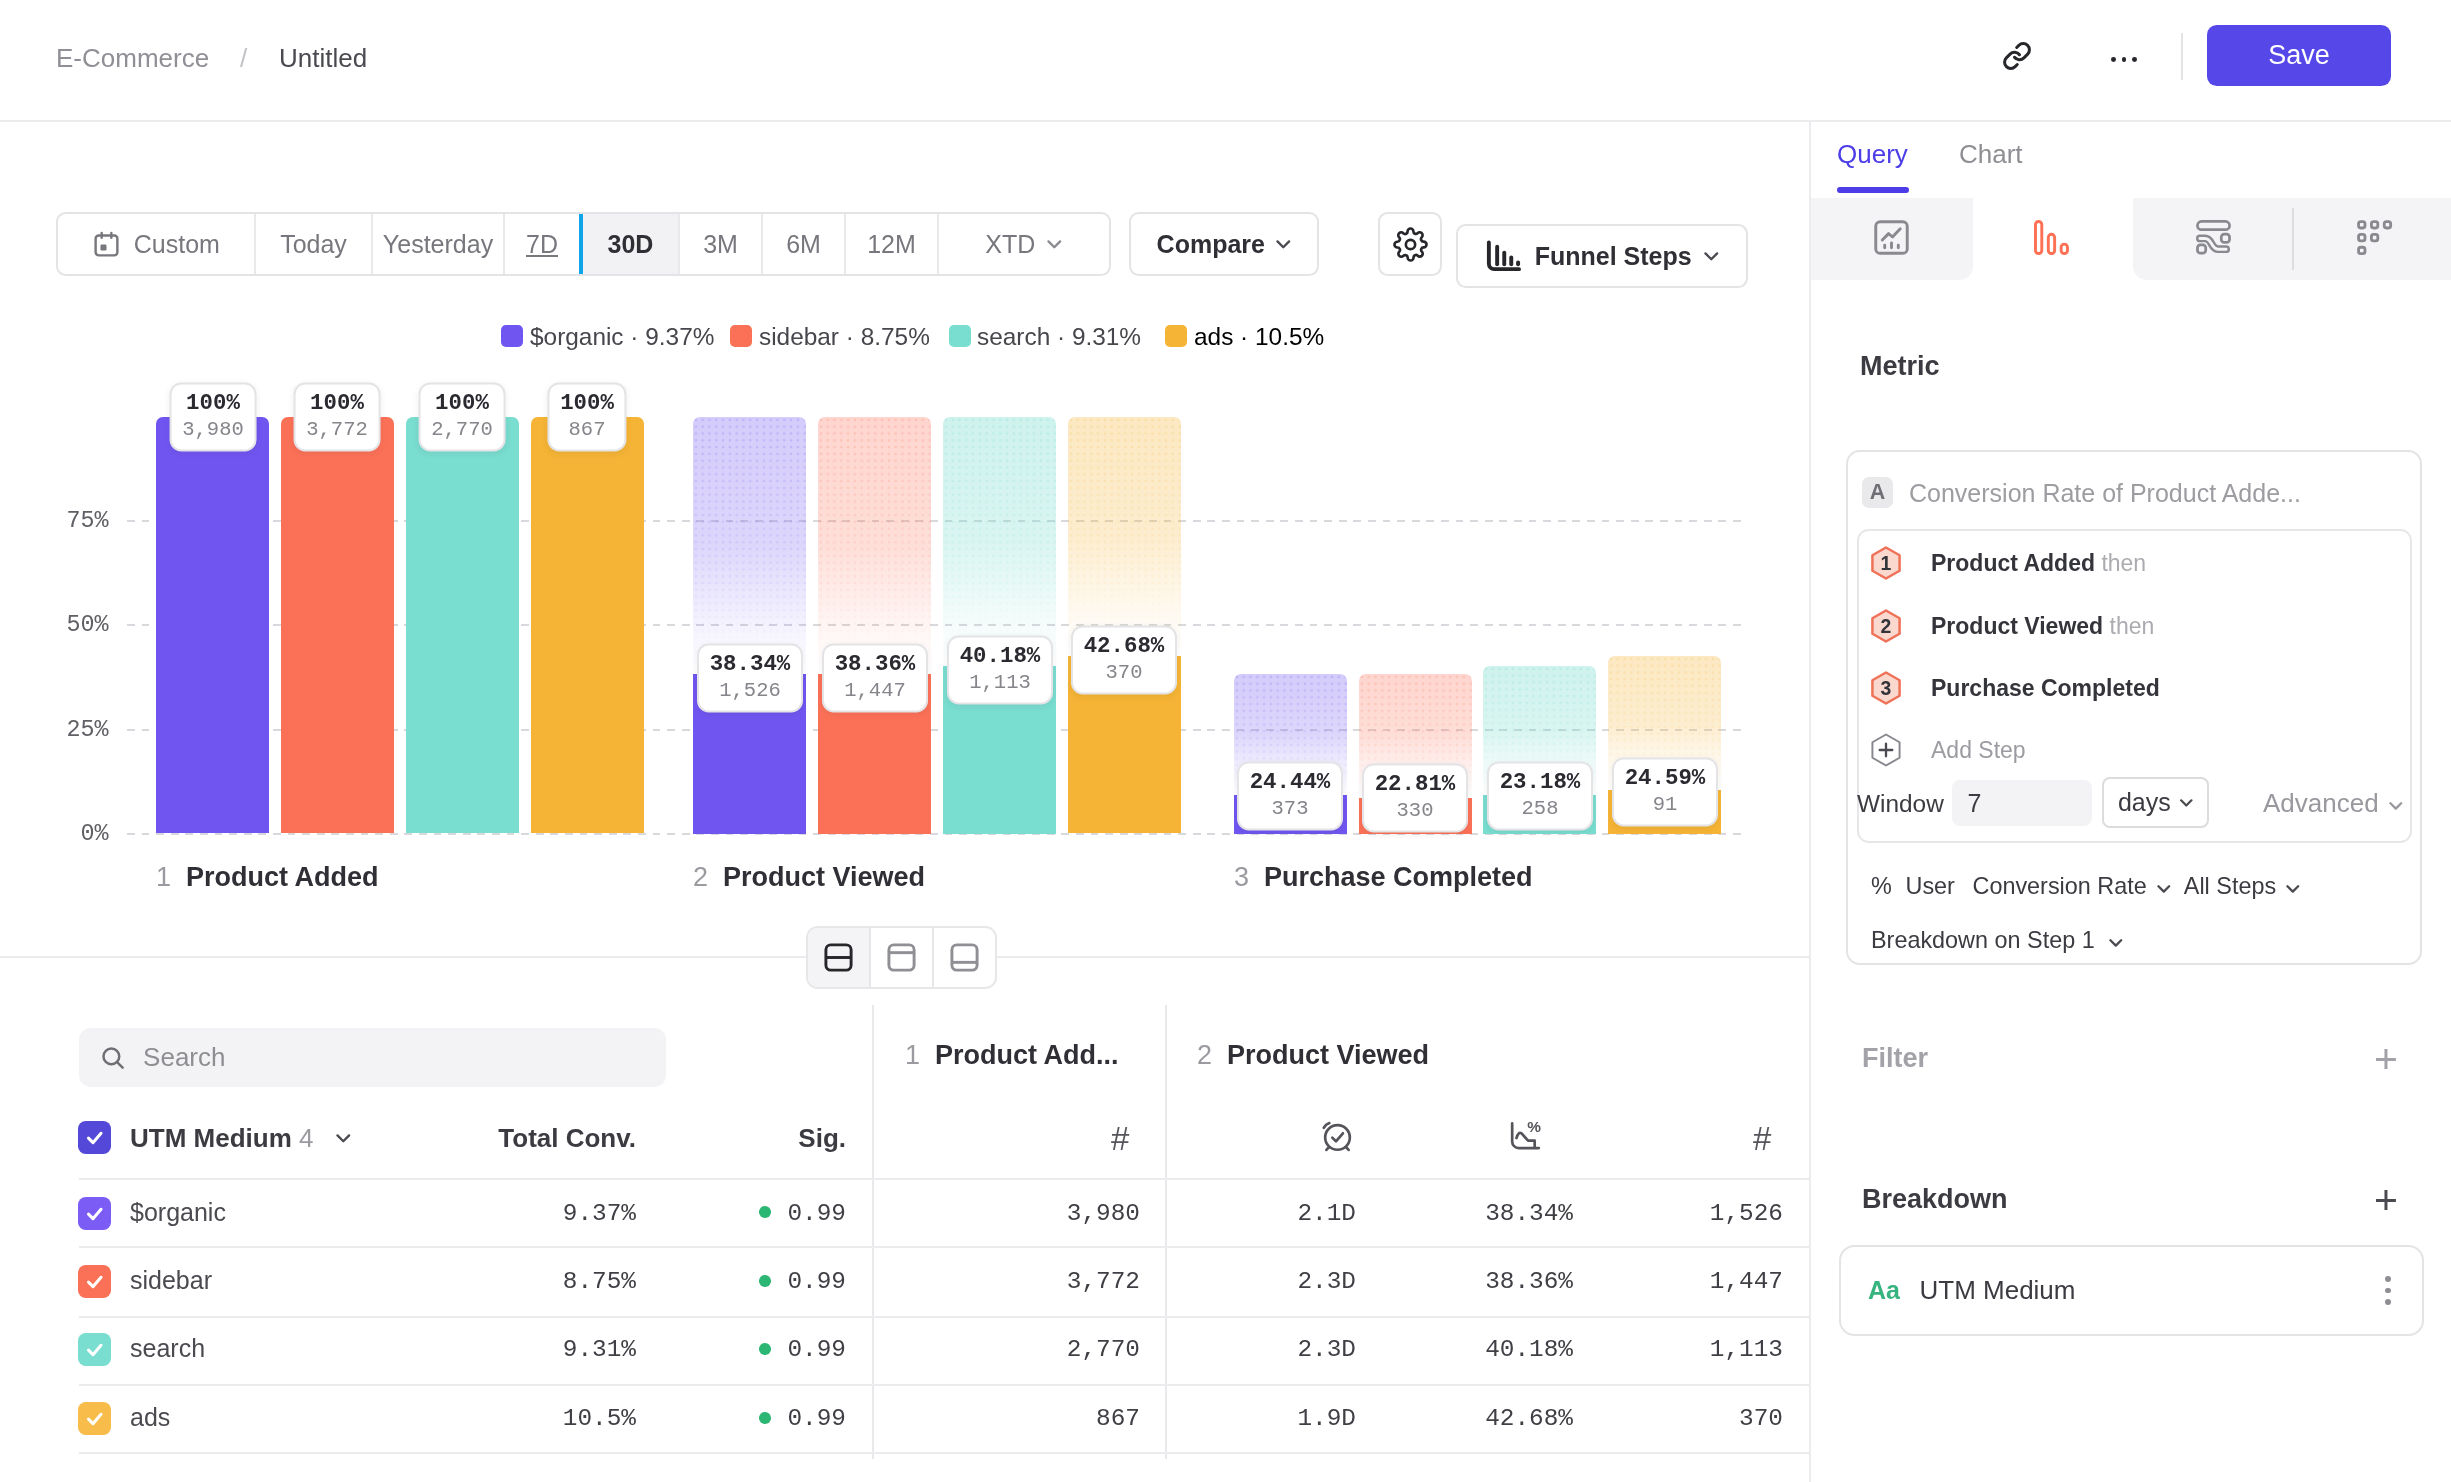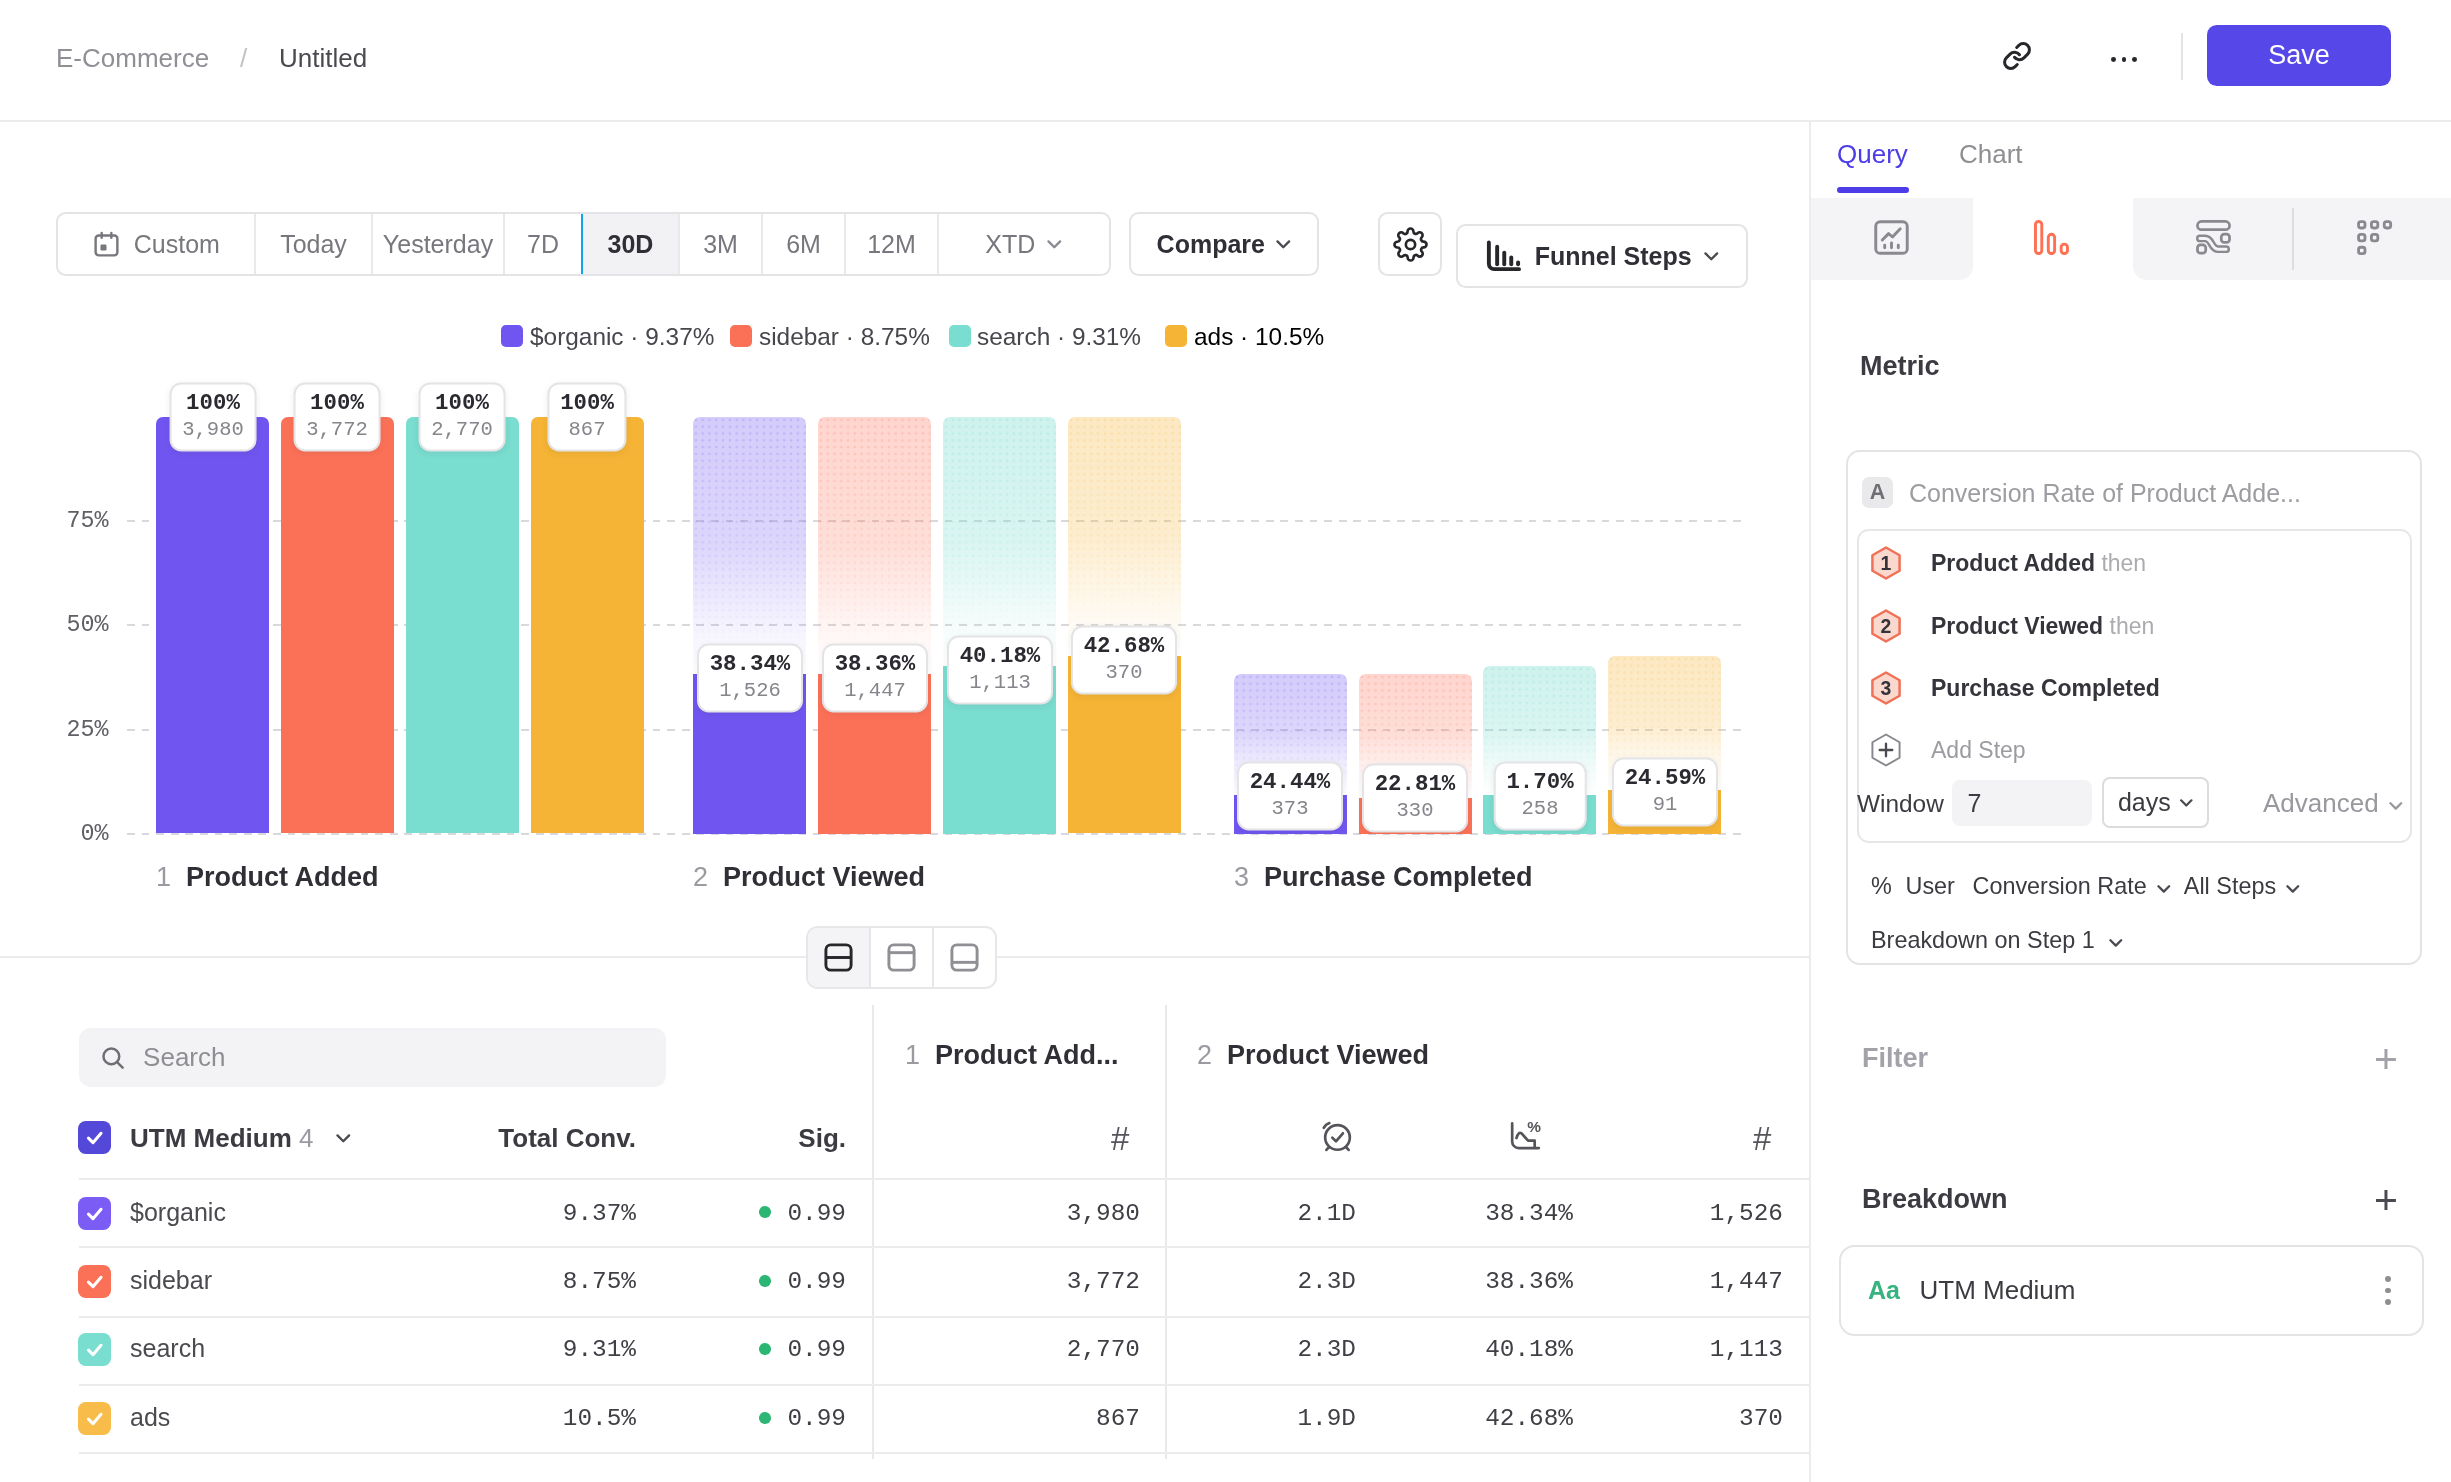--- a/index.html
+++ b/index.html
@@ -63,21 +63,21 @@
       <svg width="29" height="29" viewBox="0 0 24 24" fill="none" stroke="#77777D" stroke-width="2" stroke-linecap="round" stroke-linejoin="round" style="margin-right:12.7px;">
           <rect x="3" y="4.5" width="18" height="16.5" rx="2.5"></rect>
           <line x1="8" y1="2.5" x2="8" y2="6.5"></line>
           <line x1="16" y1="2.5" x2="16" y2="6.5"></line>
           <rect x="7" y="12" width="5" height="5" rx="1" fill="#77777D" stroke="none"></rect>
         </svg>
       Custom
     </div>
     <div style="width:117px;display:flex;align-items:center;justify-content:center;border-right:2px solid #E9E9EB;">Today</div>
     <div style="width:132px;display:flex;align-items:center;justify-content:center;border-right:2px solid #E9E9EB;">Yesterday</div>
-    <div style="width:78px;display:flex;align-items:center;justify-content:center;border-right:2px solid #0ea5e9;">7D</div>
+    <div style="width:78px;display:flex;align-items:center;justify-content:center;border-right:4px solid #0ea5e9;text-decoration:underline;">7D</div>
     <div style="width:97px;display:flex;align-items:center;justify-content:center;border-right:2px solid #E9E9EB;background:#F2F2F4;color:#2F2F35;font-weight:700;">30D</div>
     <div style="width:83px;display:flex;align-items:center;justify-content:center;border-right:2px solid #E9E9EB;">3M</div>
     <div style="width:83px;display:flex;align-items:center;justify-content:center;border-right:2px solid #E9E9EB;">6M</div>
     <div style="width:93px;display:flex;align-items:center;justify-content:center;border-right:2px solid #E9E9EB;">12M</div>
     <div style="flex:1;display:flex;align-items:center;justify-content:center;">XTD
       <svg width="16.6" height="10.7" viewBox="0 0 17 11" fill="none" style="margin-left:10.7px;">
           <path d="M2.5 2.5 L8.5 8.5 L14.5 2.5" stroke="#8A8A90" stroke-width="2.4" stroke-linecap="round" stroke-linejoin="round"></path>
         </svg>
     </div>
   </div>
@@ -181,21 +181,21 @@
     </div>
   <div class="abs vbox" style="left:1290px;top:796px;">
       <div class="p mono">24.44%</div>
       <div class="v mono">373</div>
     </div>
   <div class="abs vbox" style="left:1415px;top:798px;">
       <div class="p mono">22.81%</div>
       <div class="v mono">330</div>
     </div>
   <div class="abs vbox" style="left:1540px;top:796px;">
-      <div class="p mono">1.70%</div>
+      <div class="p mono">23.18%</div>
       <div class="v mono">258</div>
     </div>
   <div class="abs vbox" style="left:1665px;top:792px;">
       <div class="p mono">24.59%</div>
       <div class="v mono">91</div>
     </div>
 
   <div class="abs" style="left:156px;top:862px;font-size:27px;color:#9A9AA0;">1&nbsp;&nbsp;<span style="color:#2F2F35;font-weight:700;">Product Added</span></div>
   <div class="abs" style="left:693px;top:862px;font-size:27px;color:#9A9AA0;">2&nbsp;&nbsp;<span style="color:#2F2F35;font-weight:700;">Product Viewed</span></div>
   <div class="abs" style="left:1234px;top:862px;font-size:27px;color:#9A9AA0;">3&nbsp;&nbsp;<span style="color:#2F2F35;font-weight:700;">Purchase Completed</span></div>

